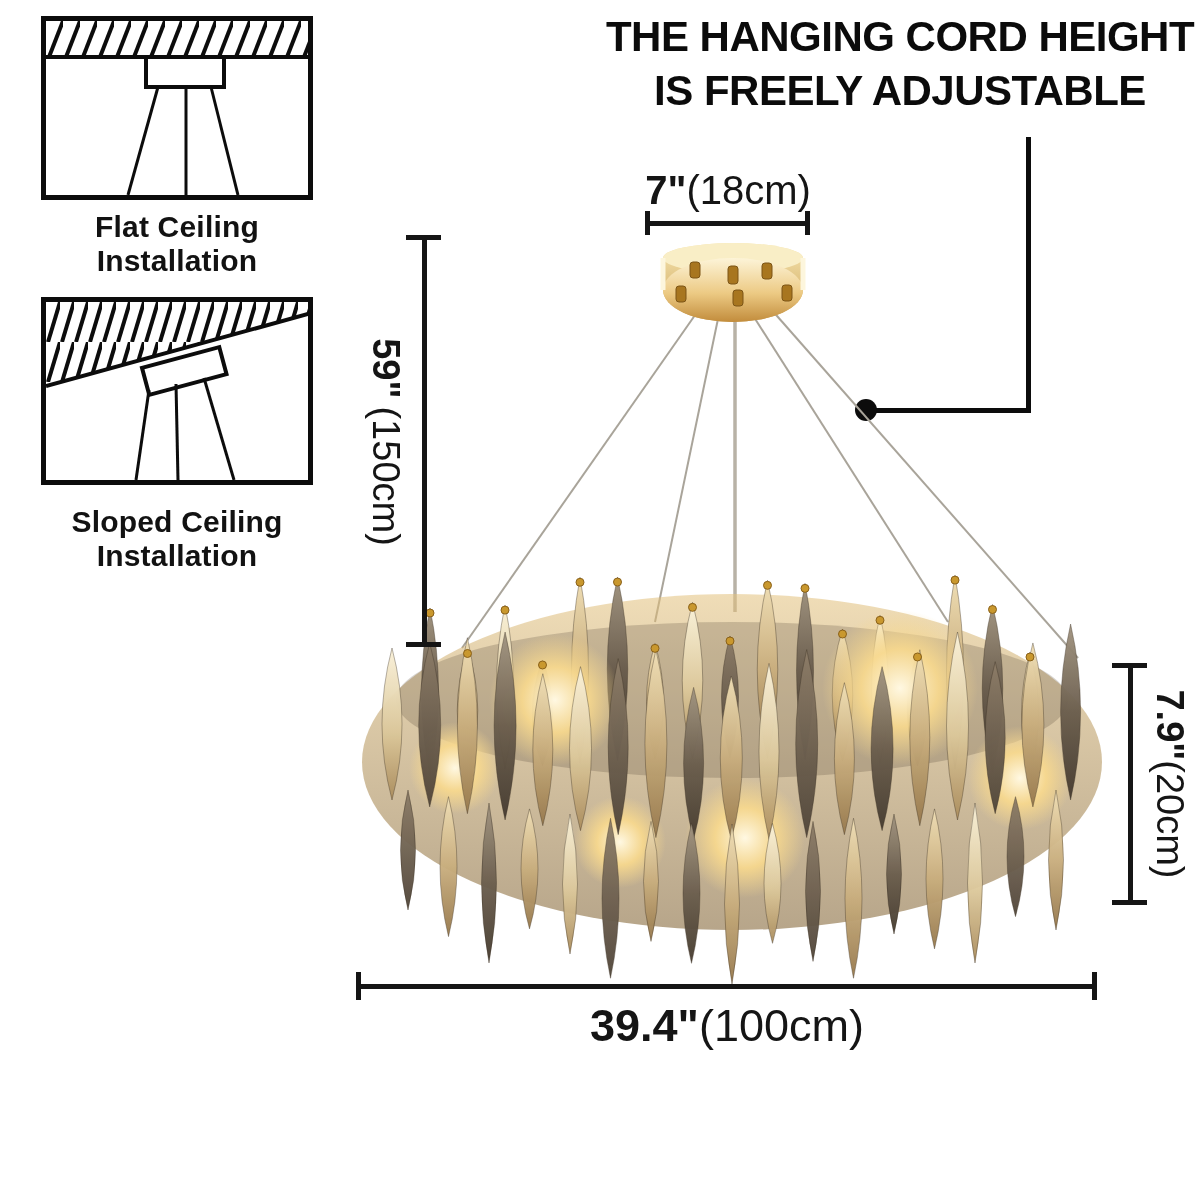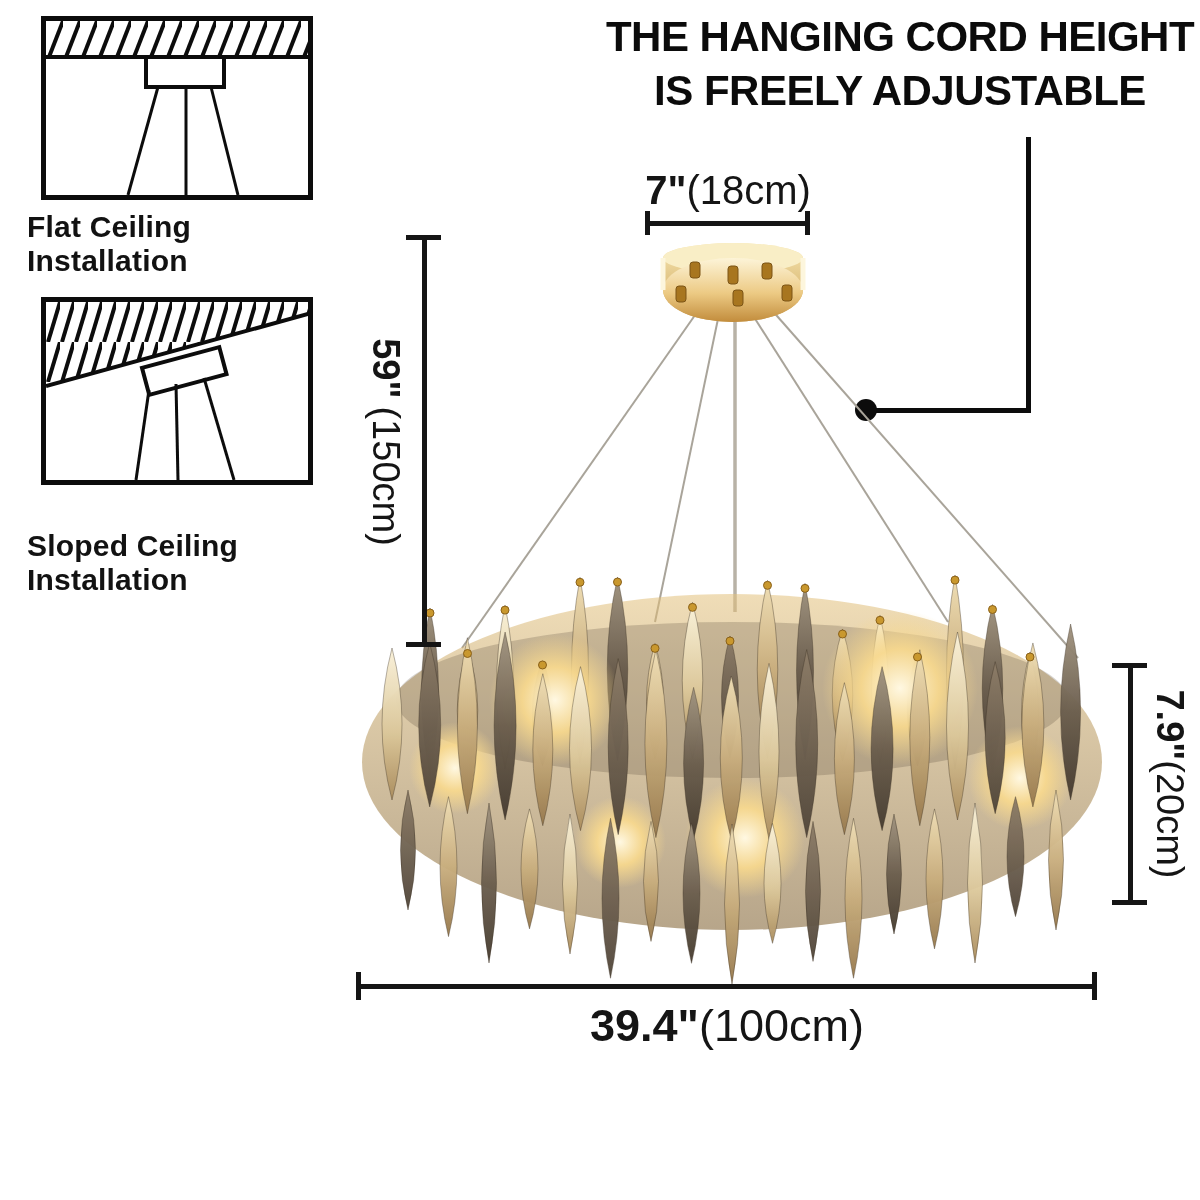--- a/index.html
+++ b/index.html
@@ -3,21 +3,21 @@
 <meta charset="utf-8">
 <style>
   html,body{margin:0;padding:0;background:#fff;}
   .page{
     position:relative;width:1200px;height:1200px;background:#fff;overflow:hidden;
     font-family:"Liberation Sans",sans-serif;color:#141414;
   }
   
   .diag-box{position:absolute;border:5px solid #0c0c0c;background:#fff;box-sizing:border-box;}
   .diag-box svg{display:block;width:100%;height:100%;}
-  .diag-label{position:absolute;text-align:left;font-size:30px;line-height:34px;font-weight:600;color:#121212;letter-spacing:.2px;}
+  .diag-label{position:absolute;text-align:center;font-size:30px;line-height:34px;font-weight:600;color:#121212;letter-spacing:.2px;}
   
   .headline{position:absolute;left:598px;top:10px;width:604px;text-align:center;
     font-size:42px;line-height:54px;font-weight:900;color:#0b0b0b;letter-spacing:-.5px;white-space:nowrap;}
   
   .ptr-line{position:absolute;background:#0c0c0c;}
   .ptr-dot{position:absolute;width:22px;height:22px;border-radius:50%;background:#0c0c0c;}
   
   .dim{position:absolute;background:#151515;}
   
   .dim-label{position:absolute;color:#151515;white-space:nowrap;}
@@ -65,21 +65,21 @@
       <polygon points="0,0 262,0 262,12 0,84" fill="url(#hatchSlope)"></polygon>
       <line x1="0" y1="84" x2="262" y2="12" stroke="#0c0c0c" stroke-width="4"></line>
       <g transform="rotate(-15 138 68)">
         <rect x="98" y="55" width="80" height="28" fill="#fff" stroke="#0c0c0c" stroke-width="4"></rect>
       </g>
       <line x1="103" y1="88" x2="90" y2="178" stroke="#0c0c0c" stroke-width="3"></line>
       <line x1="130" y1="82" x2="132" y2="178" stroke="#0c0c0c" stroke-width="3"></line>
       <line x1="158" y1="76" x2="188" y2="178" stroke="#0c0c0c" stroke-width="3"></line>
     </svg>
   </div>
-  <div class="diag-label" style="left:27px;top:529px;width:300px;">
+  <div class="diag-label" style="left:27px;top:505px;width:300px;">
     <div>Sloped Ceiling</div>
     <div>Installation</div>
   </div>
 
   <div class="headline">
     <div>THE HANGING CORD HEIGHT</div>
     <div>IS FREELY ADJUSTABLE</div>
   </div>
 
   <div class="ptr-line" style="left:1026px;top:137px;width:5px;height:276px;"></div>

